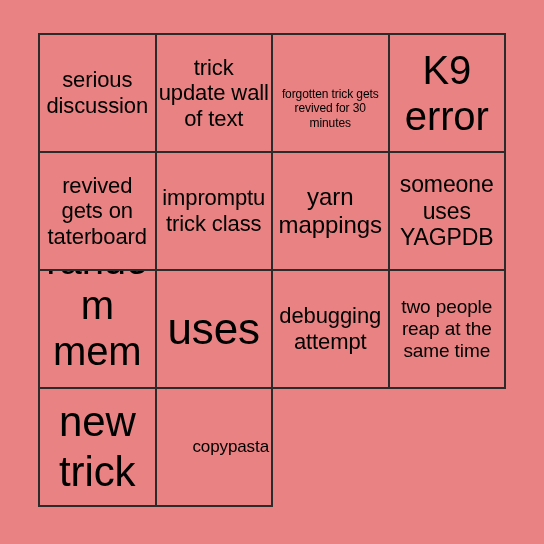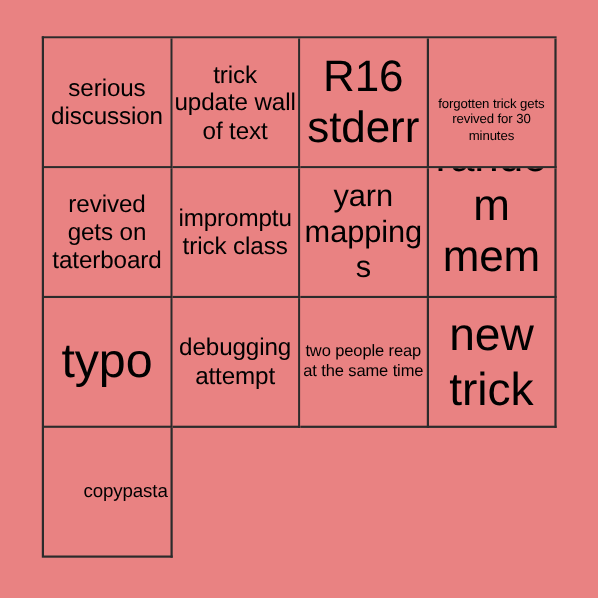--- a/index.html
+++ b/index.html
@@ -50,64 +50,67 @@
     text-align: center;
     color: #000000;
     line-height: 1.12;
     letter-spacing: -0.1px;
     word-wrap: break-word;
     font-weight: 400;
   }
   
   .fs-17 { font-size: 17px; line-height: 1.15; text-align: right; }
   .fs-18 { font-size: 12px; line-height: 1.18; margin-top: 31px; }
-  .fs-19 { font-size: 15px; line-height: 1.17; }
+  .fs-19 { font-size: 19px; line-height: 1.17; }
   .fs-22 { font-size: 22px; line-height: 1.16; }
   .fs-23 { font-size: 23px; line-height: 1.16; }
-  .fs-24 { font-size: 28px; line-height: 1.16; }
+  .fs-24 { font-size: 24px; line-height: 1.16; }
   .fs-28 { font-size: 28px; line-height: 1.15; }
   .fs-30 { font-size: 40px; line-height: 1.14; }
   .fs-40 { font-size: 40px; line-height: 1.16; }
   .fs-42 { font-size: 42px; line-height: 1.18; }
   .fs-44 { font-size: 44px; line-height: 1.12; }
 </style>
 </head>
 <body>
 
 <div id="bingo-card">
   <div id="bingo-grid">
 
     <div class="bingo-cell">
       <span class="cell-text fs-22">serious discussion</span>
     </div>
     <div class="bingo-cell">
       <span class="cell-text fs-22">trick update wall of text</span>
     </div>
     <div class="bingo-cell">
-      <span class="cell-text fs-40">R16 stderr</span>
-    </div>
-    <div class="bingo-cell">
       <span class="cell-text fs-18">forgotten trick gets revived for 30 minutes</span>
     </div>
 
+    <div class="bingo-cell">
+      <span class="cell-text fs-40">K9 error</span>
+    </div>
     <div class="bingo-cell">
       <span class="cell-text fs-22">revived gets on taterboard</span>
     </div>
     <div class="bingo-cell">
       <span class="cell-text fs-22">impromptu trick class</span>
     </div>
 
     <div class="bingo-cell">
       <span class="cell-text fs-24">yarn mappings</span>
     </div>
     <div class="bingo-cell">
+      <span class="cell-text fs-23">someone uses YAGPDB</span>
+    </div>
+    <div class="bingo-cell">
       <span class="cell-text fs-30">random meme</span>
     </div>
     <div class="bingo-cell">
-      <span class="cell-text fs-44">typo</span>
+      <span class="cell-text fs-44">uses</span>
     </div>
 
     <div class="bingo-cell">
       <span class="cell-text fs-22">debugging attempt</span>
     </div>
     <div class="bingo-cell">
       <span class="cell-text fs-19">two people reap at the same time</span>
     </div>
     <div class="bingo-cell">
       <span class="cell-text fs-42">new trick</span>

